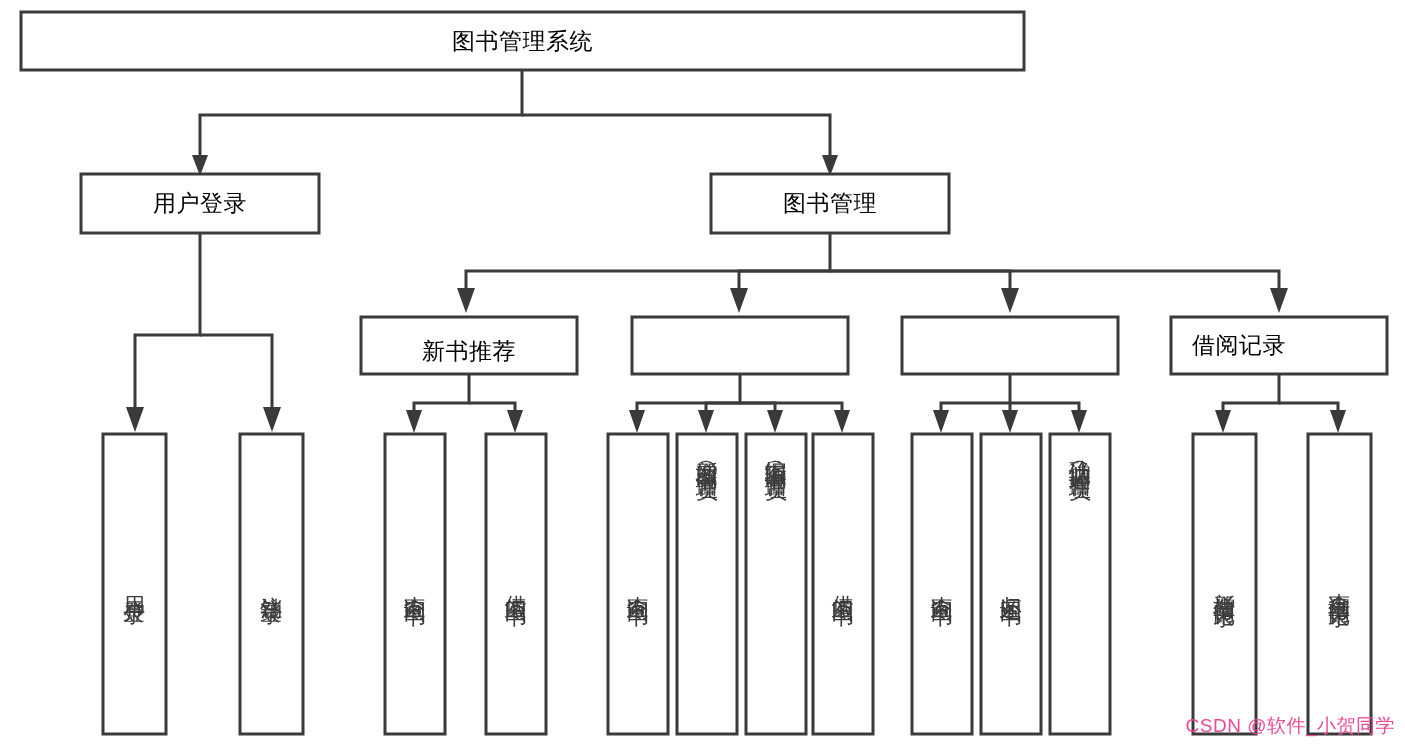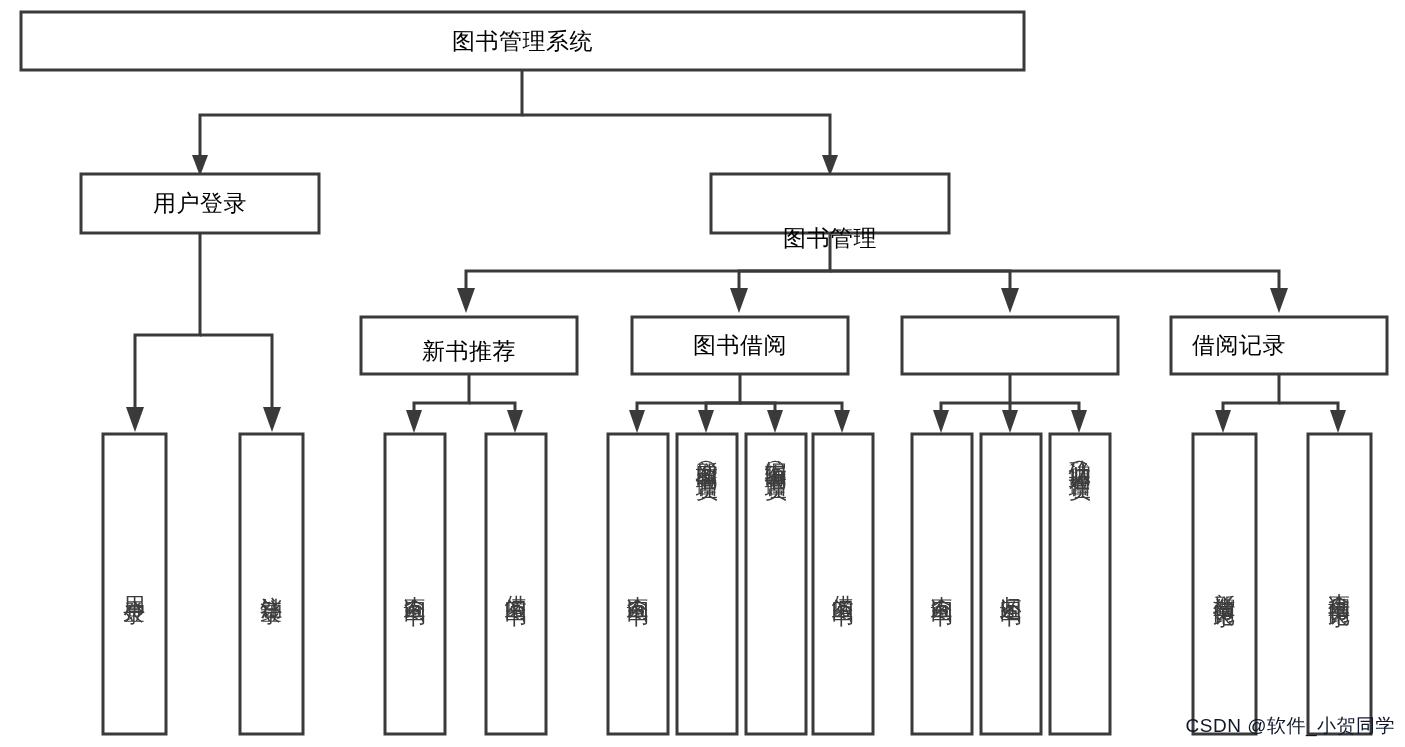--- a/index.html
+++ b/index.html
@@ -59,21 +59,21 @@
     line-height: 1.15;
     writing-mode: vertical-rl;
     text-orientation: upright;
     letter-spacing: 3px;
     font-family: "Liberation Sans", "DejaVu Sans", sans-serif;
   }
   #watermark {
     position: absolute;
     right: 10px;
     bottom: 8px;
-    color: #0f172a;
+    color: #ec4899;
     font-size: 19px;
     letter-spacing: 0.5px;
     font-family: "Liberation Sans", "DejaVu Sans", sans-serif;
     user-select: none;
   }
 </style>
 </head>
 <body>
 
 <div id="diagram-root">
@@ -165,25 +165,24 @@
     <rect class="node-box" x="1050" y="434" width="60" height="300"></rect>
 
     <rect class="node-box" x="1193" y="434" width="63" height="300"></rect>
     <rect class="node-box" x="1308" y="434" width="63" height="300"></rect>
   </svg>
 
   <div class="node-label-h" style="left:21px; top:12px; width:1003px; height:58px;">图书管理系统</div>
 
   <div class="node-label-h" style="left:81px; top:174px; width:238px; height:59px;">用户登录</div>
 
-  <div class="node-label-h" style="left:711px; top:174px; width:238px; height:59px;margin-top:35px;">图书管理</div>
+  <div class="node-label-h" style="left:711px; top:174px; width:238px; height:59px;">图书管理</div>
 
   <div class="node-label-h" style="left:361px; top:317px; width:216px; height:68px;">新书推荐</div>
 
-  <div class="node-label-h" style="left:632px; top:317px; width:216px; height:57px;">图书借阅</div>
 
 
   <div class="node-label-h" style="left:1131px; top:317px; width:216px; height:57px;">借阅记录</div>
 
   <div class="node-label-v" style="left:103px; top:434px; width:63px; height:300px;">用户登录</div>
 
   <div class="node-label-v" style="left:240px; top:434px; width:63px; height:300px;">注销登录</div>
 
   <div class="node-label-v" style="left:385px; top:434px; width:60px; height:300px;">查询图书</div>
 

